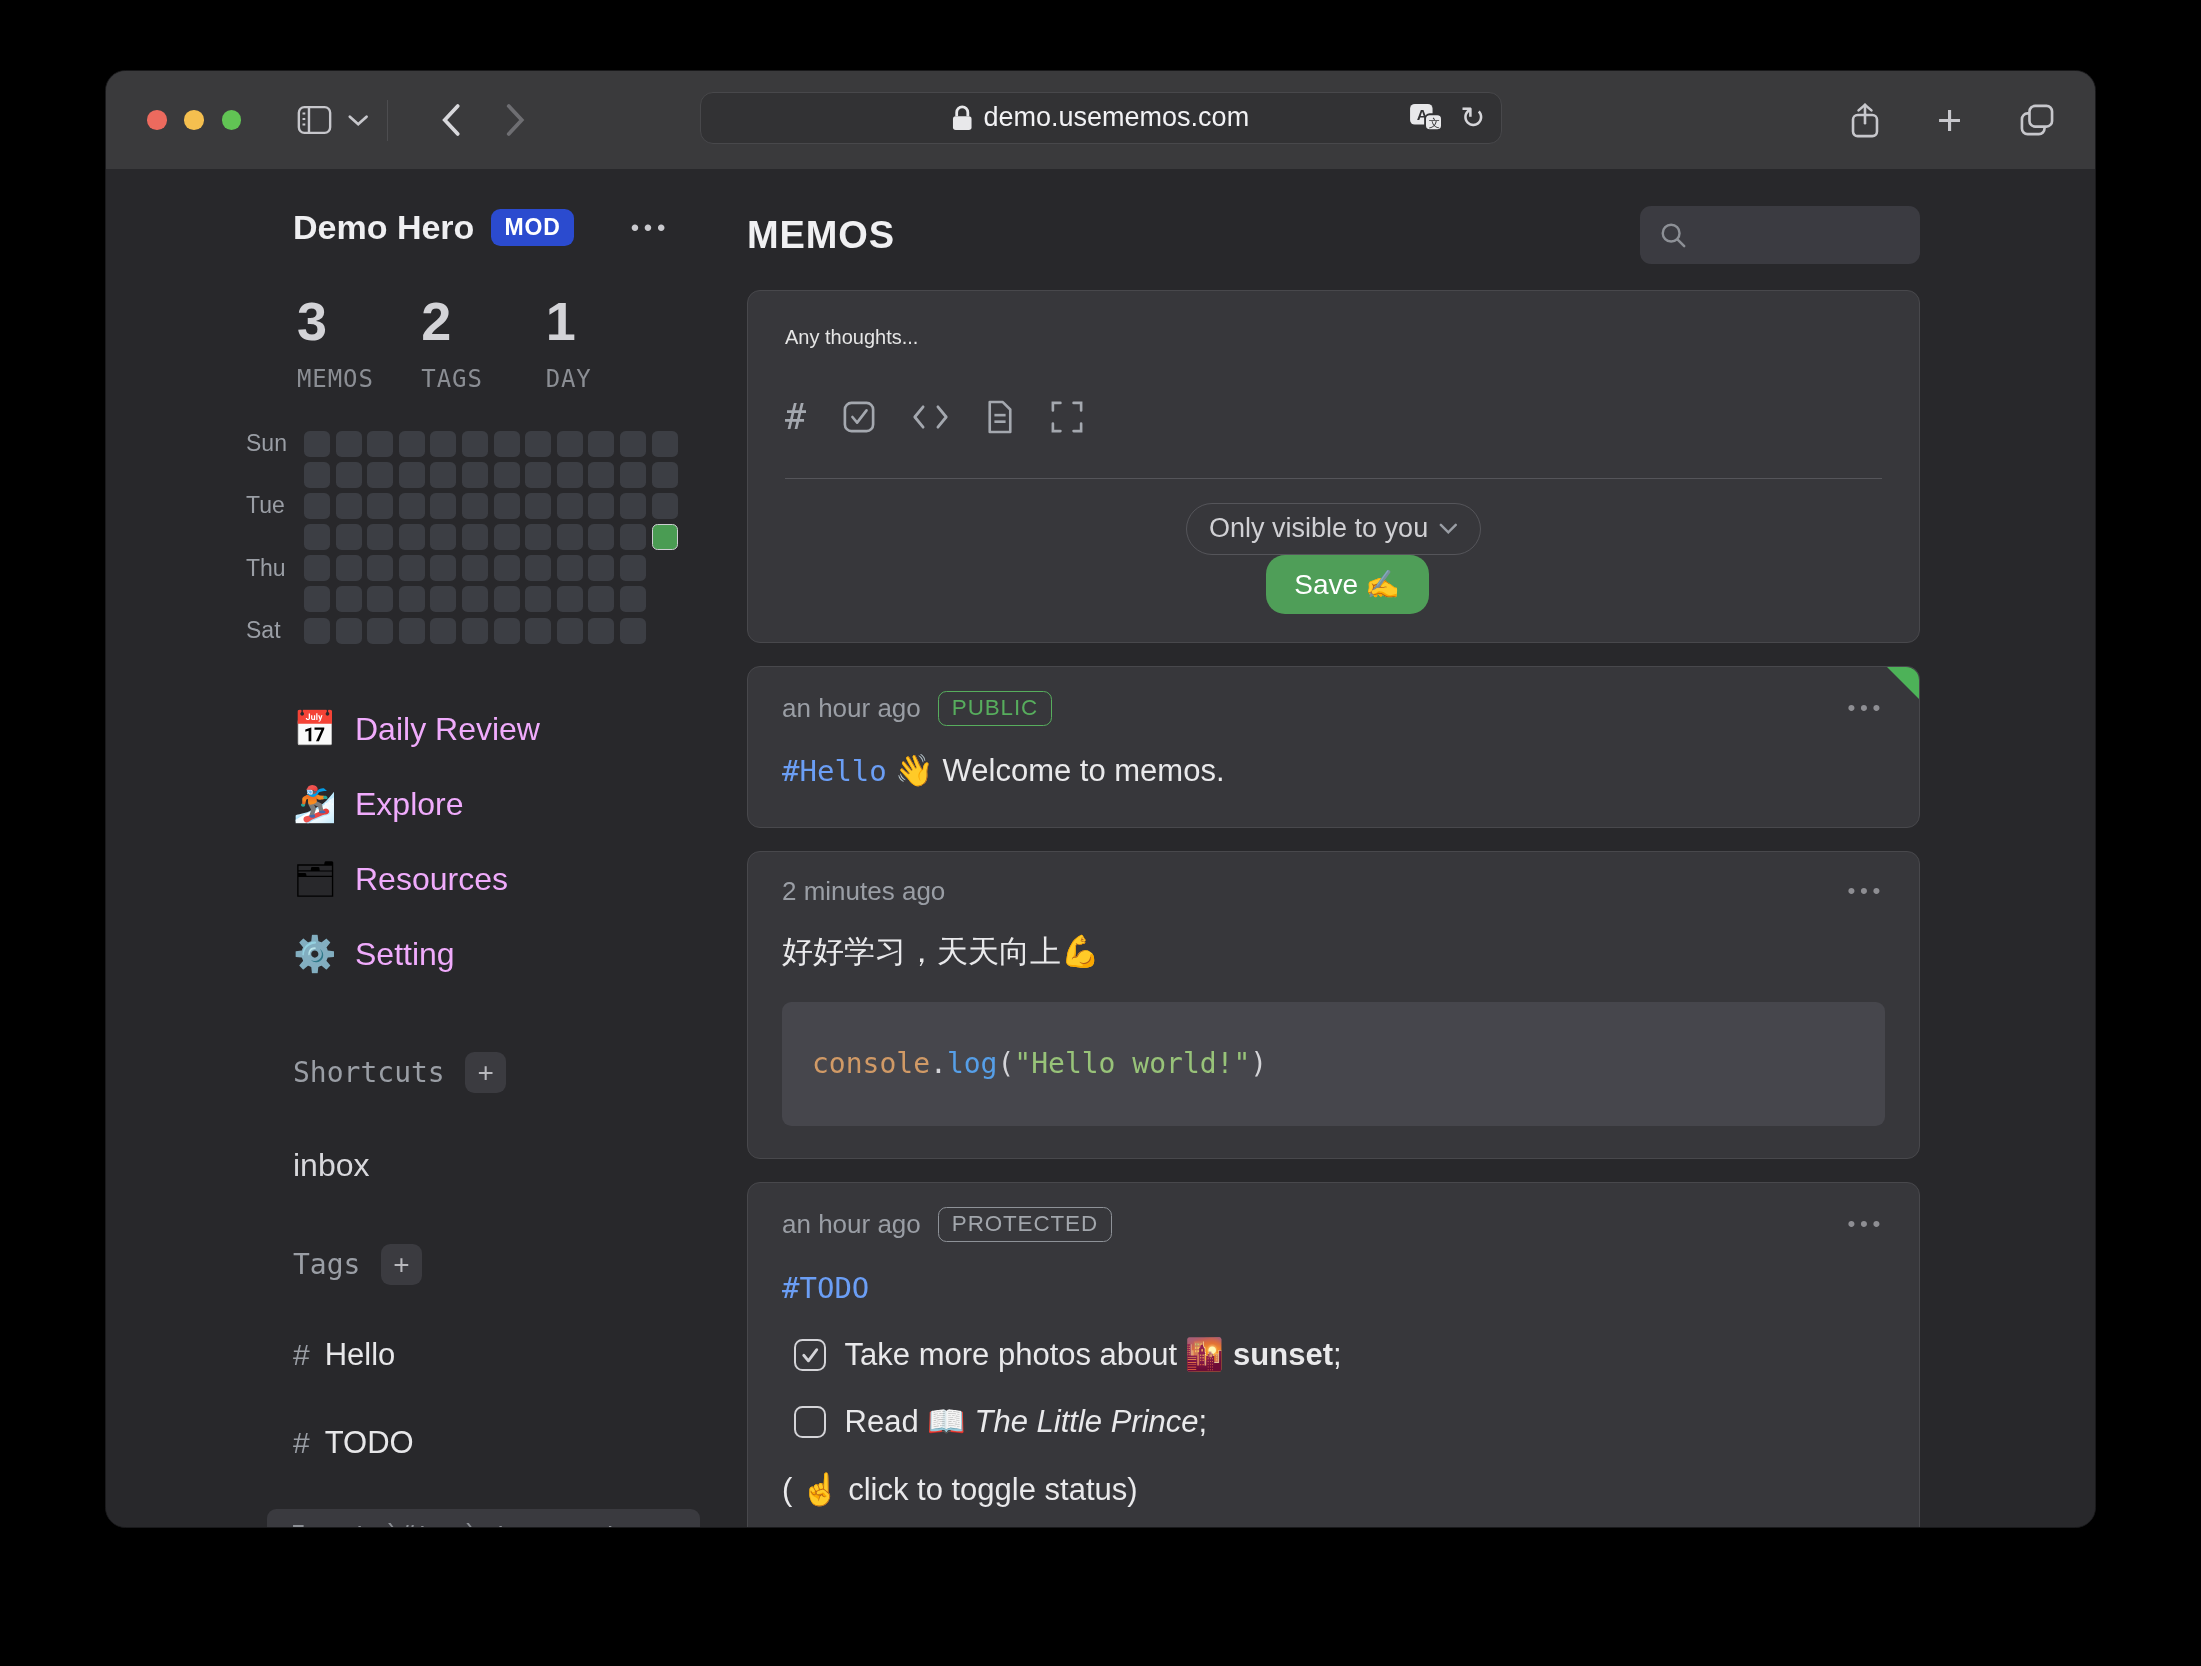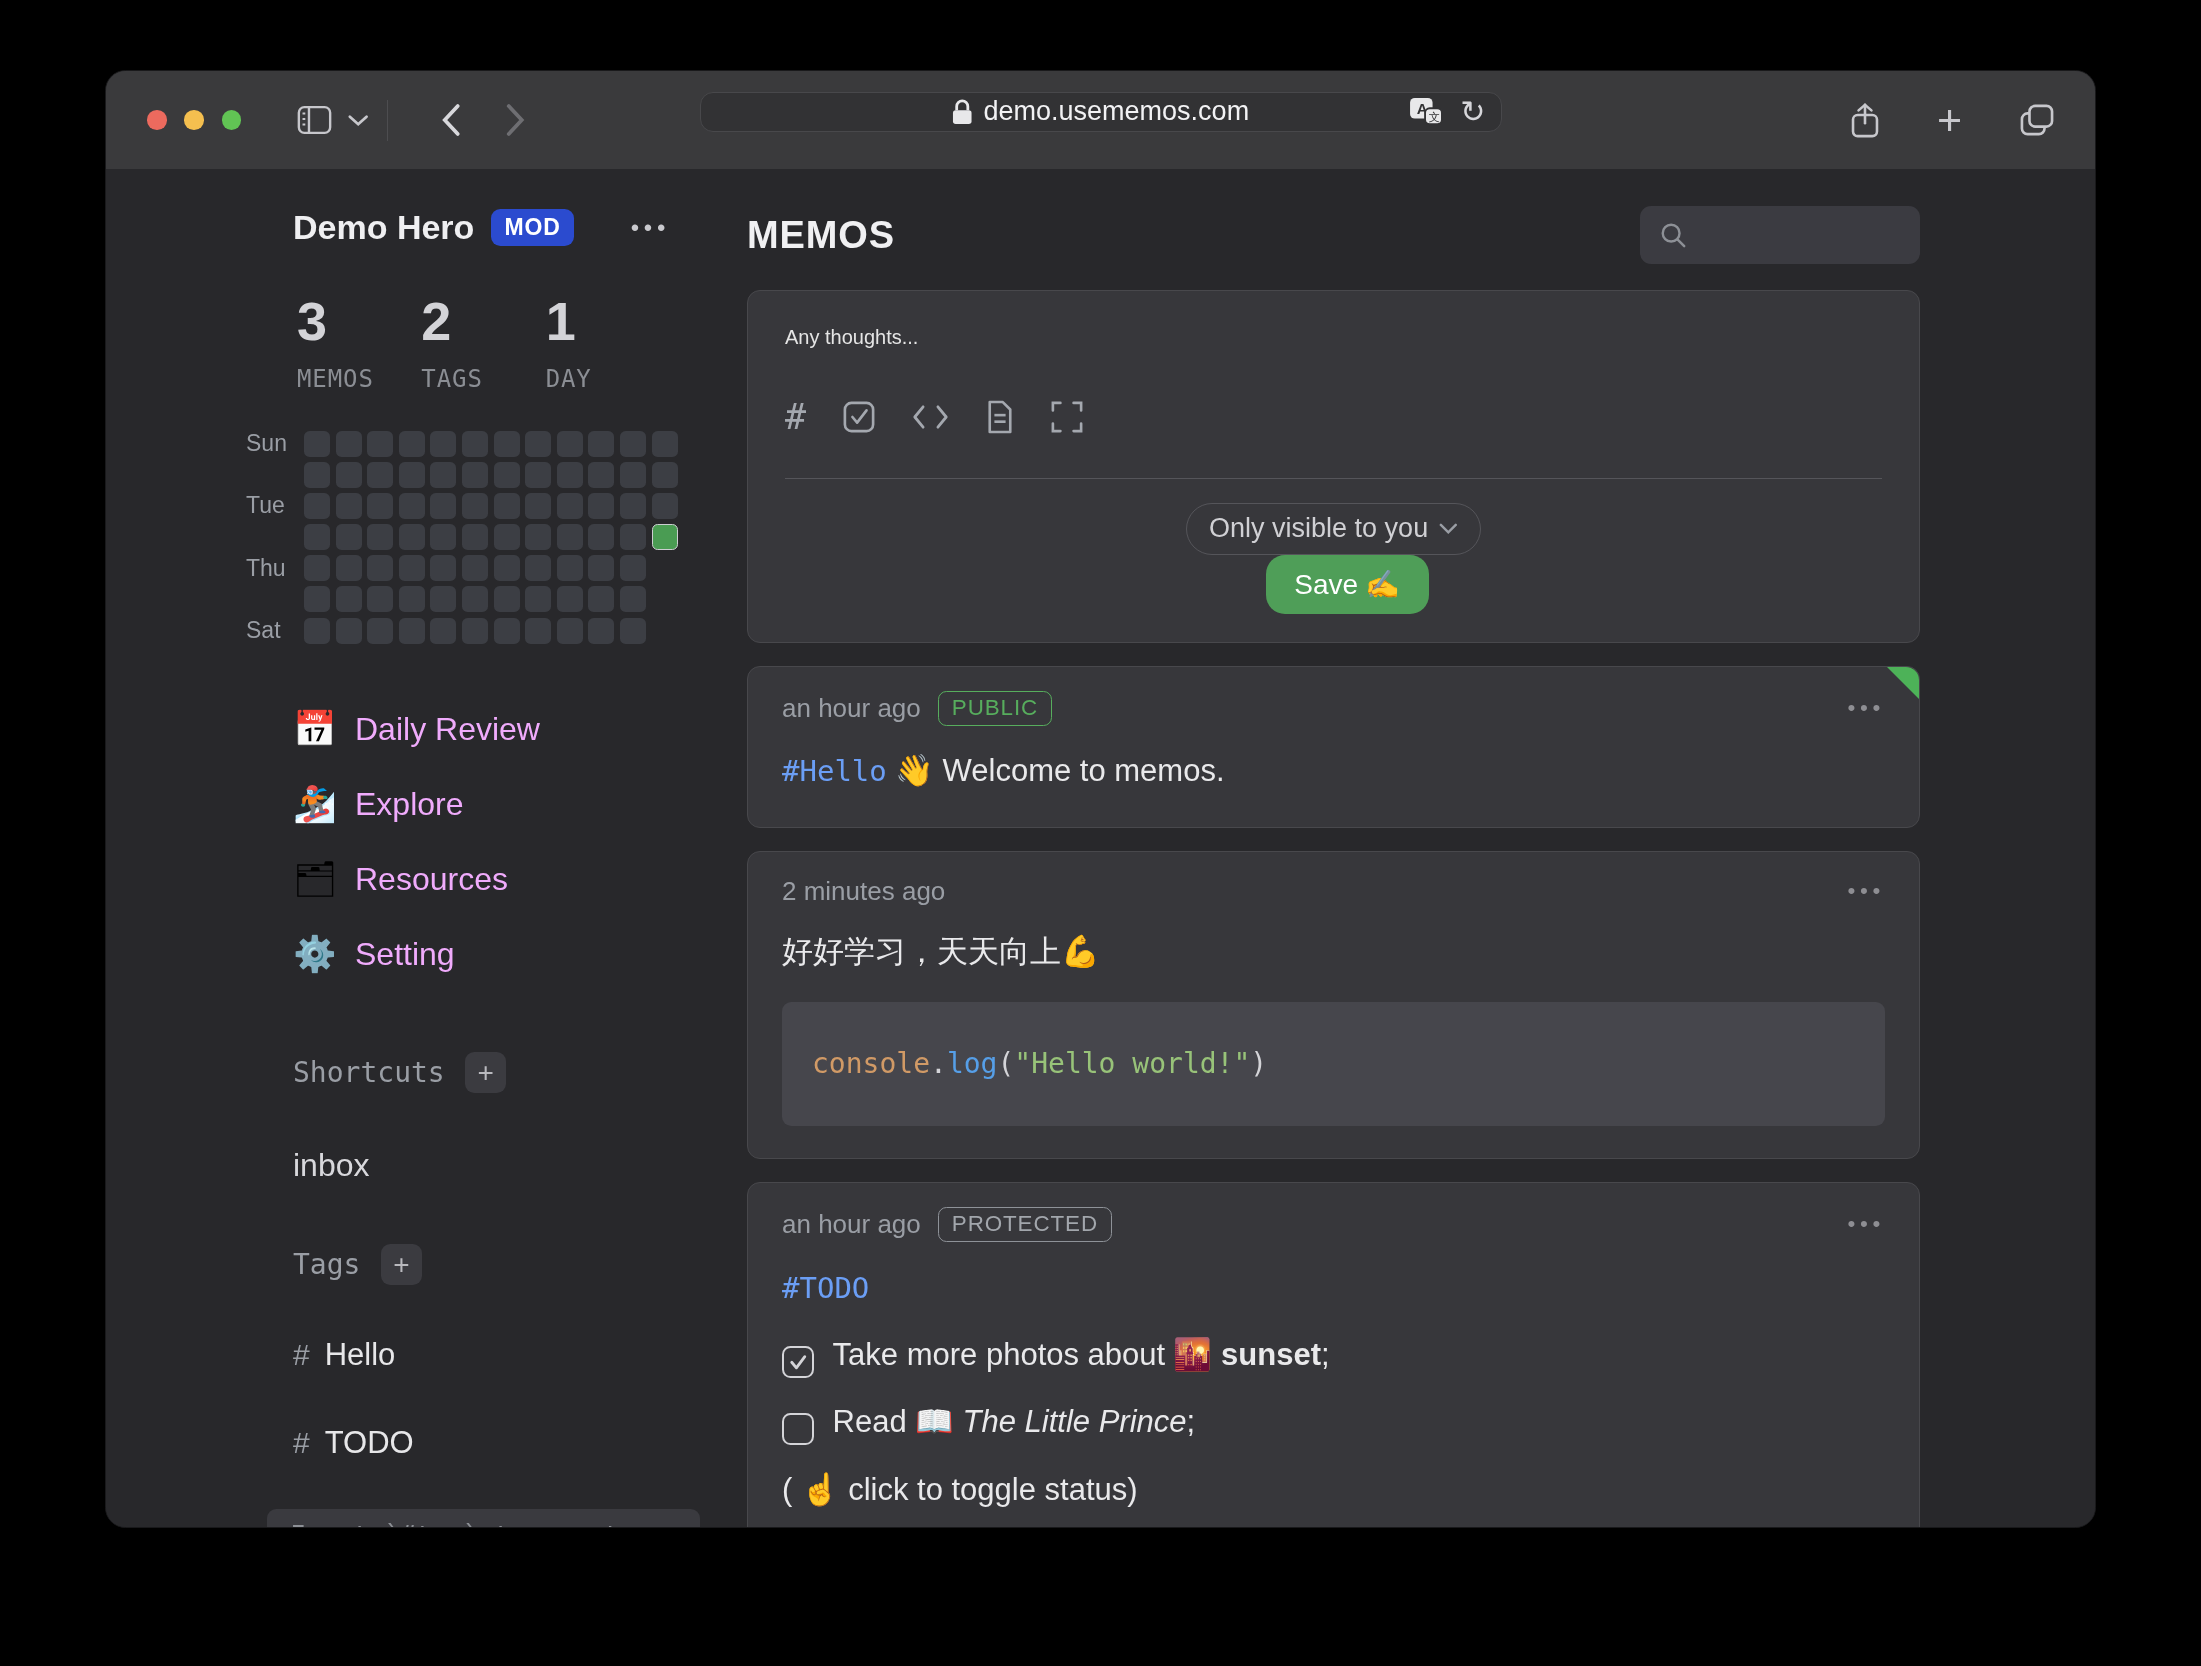--- a/index.html
+++ b/index.html
@@ -7,21 +7,21 @@
   .window { position:absolute; left:105px; top:70px; width:1991px; height:1458px;
             background:#28282b; border-radius:20.5px; overflow:hidden; border:0.9px solid #19191b; }
   
   .toolbar { height:98px; background:#3a3a3c; display:flex; align-items:center; padding:0 41px; }
   .traffic { display:flex; gap:17.7px; margin-right:56px; }
   .tl { width:19.6px; height:19.6px; border-radius:50%; }
   .tl.red{background:#ec6a5e;} .tl.yellow{background:#f5bf4f;} .tl.green{background:#61c454;}
   .tb-ic { display:flex; align-items:center; justify-content:center; color:#c7c7cc; }
   .tb-sep { width:0.9px; height:41px; background:#4d4d50; margin:0 17px; }
   .nav-arrows { display:flex; gap:43px; margin-left:37px; }
-  .urlbar { position:absolute; left:50%; transform:translateX(-50%); top:20.5px; width:802px; height:40px;
+  .urlbar { position:absolute; left:50%; transform:translateX(-50%); top:20.5px; width:802px; height:52px;
             background:#323234; border:0.9px solid #48484b; border-radius:13px;
             display:flex; align-items:center; justify-content:center; color:#f2f2f4; font-size:27px; }
   .urlbar .lock { margin-right:11.2px; display:flex; }
   .urlbar .right-ics { position:absolute; right:15px; display:flex; gap:17px; align-items:center; color:#d6d6da; }
   .tb-right { margin-left:auto; display:flex; gap:58px; align-items:center; }
   
   .content { display:flex; height:1360px; background:#28282b; }
   .sidebar { width:611px; padding:39px 0 0 140px; flex-shrink:0; }
   .main { flex:1; padding:37px 175px 0 30px; display:flex; flex-direction:column; }
   
@@ -76,21 +76,21 @@
   .badge.public { color:#57ad5d; border:1.9px solid #57ad5d; }
   .badge.protected { color:#a2a6ac; border:1.9px solid #8e9298; }
   .memo-menu { margin-left:auto; color:#8e8e93; font-size:22.4px; letter-spacing:4.7px; cursor:pointer; }
   .memo-body { margin-top:22.4px; font-size:31px; color:#e9e9eb; line-height:1.5; }
   .memo-tag { font-family:"DejaVu Sans Mono", monospace; color:#6b9ef5; font-size:29px; cursor:pointer; }
   .corner-fold { position:absolute; top:0; right:0; width:0; height:0;
                  border-top:32px solid #4db258; border-left:32px solid transparent; border-top-right-radius:13px; }
   .codeblock { margin-top:26px; background:#46464c; border-radius:9.3px; padding:41px 30px;
                font-family:"DejaVu Sans Mono", monospace; font-size:28px; color:#d4d4d8; }
   .c-obj{color:#d19a66;} .c-meth{color:#569fe8;} .c-str{color:#98c379;}
-  .todo-row { display:flex; align-items:flex-end; margin-top:20.5px; }
+  .todo-row { display:flex; align-items:center; margin-top:20.5px;margin-left:12px; }
   .cbx { width:32px; height:32px; border:2.8px solid #d4d4d8; border-radius:8.4px; margin-right:18.6px;
          display:flex; align-items:center; justify-content:center; flex-shrink:0; cursor:pointer; }
   .cbx svg { display:block; }
   .todo-note { margin-top:22.4px; font-size:31px; color:#e9e9eb; }
   .bold{font-weight:bold;} .ital{font-style:italic;}
   svg { display:block; }
 </style>
 </head>
 <body>
 

